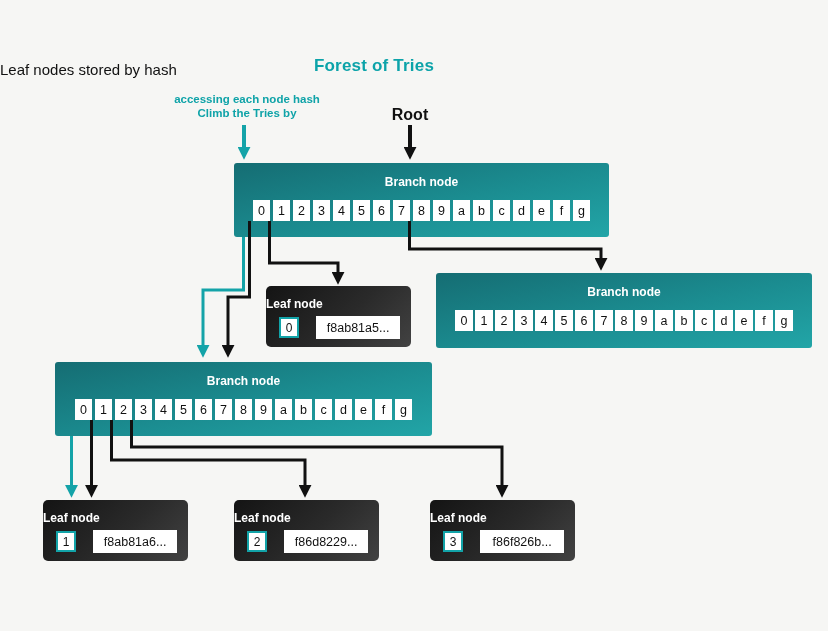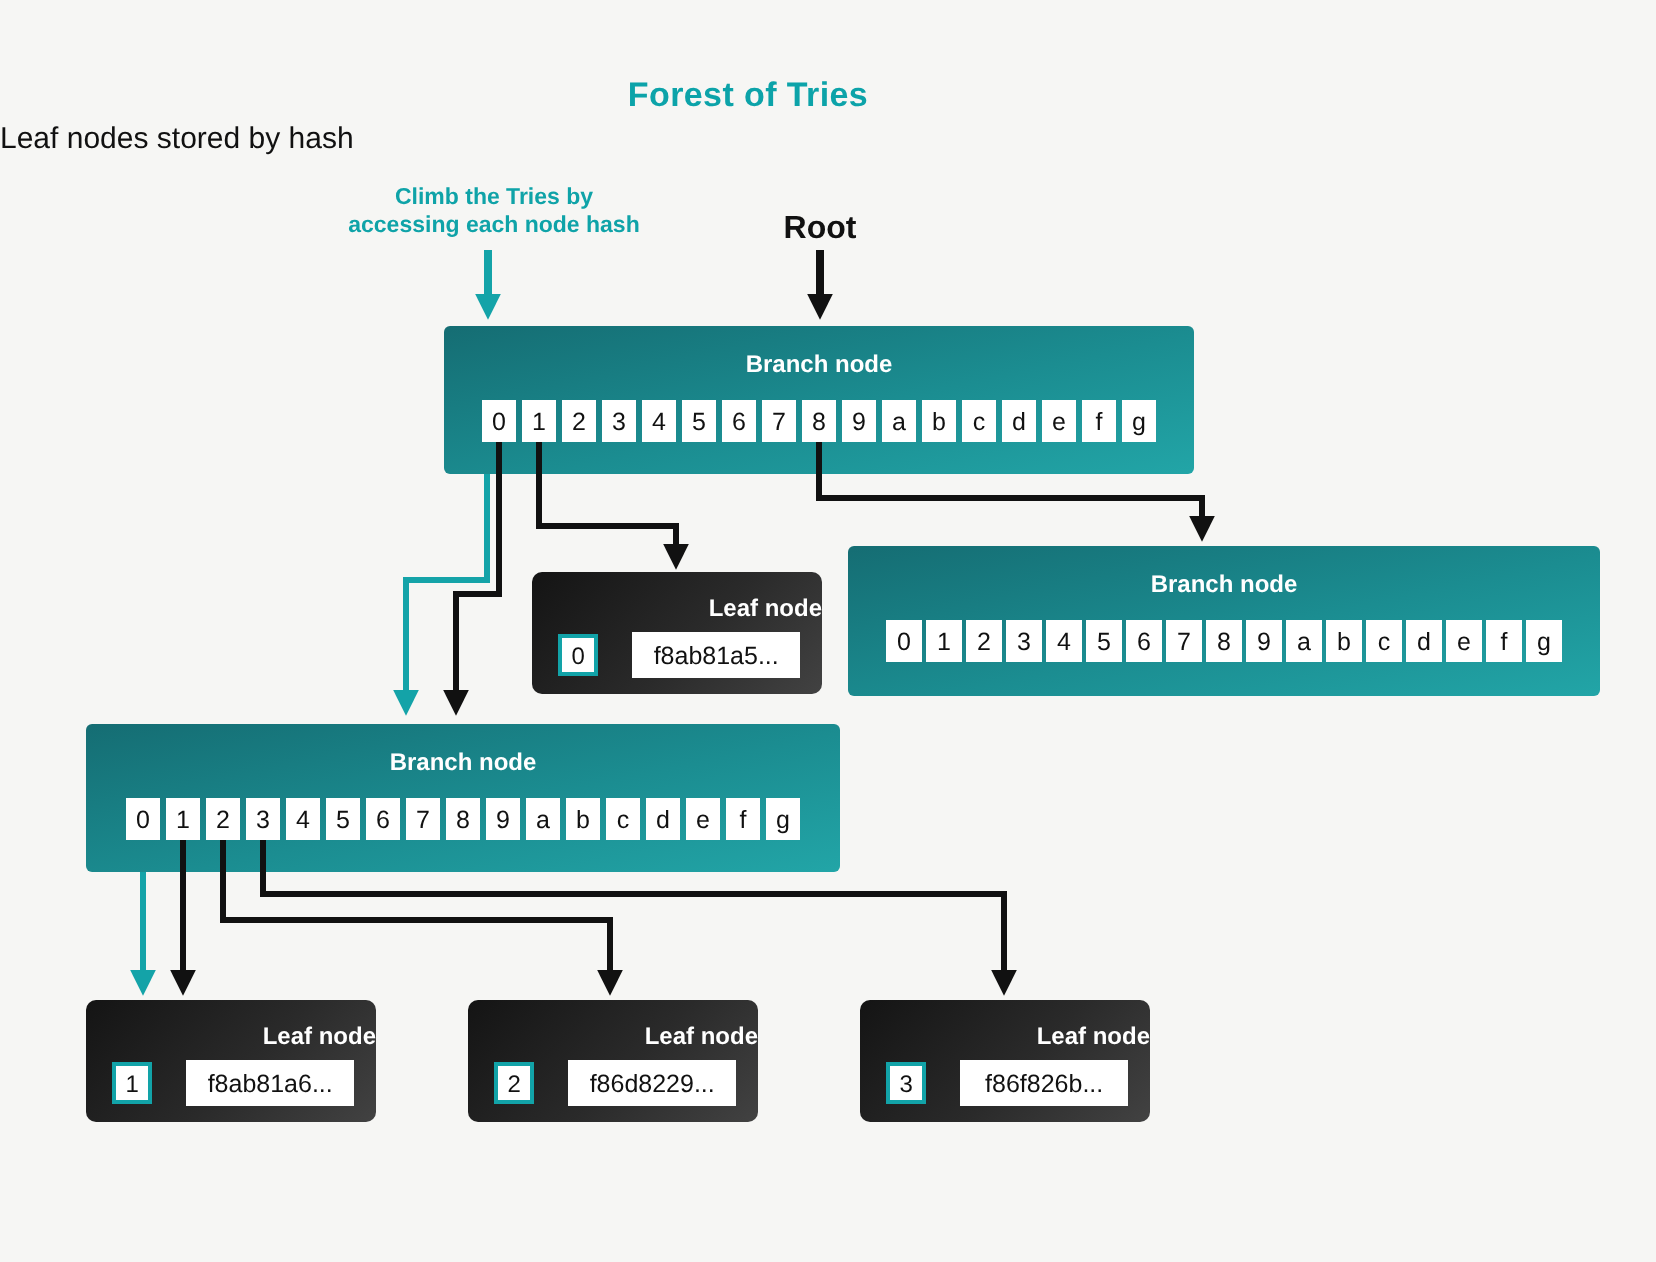--- a/index.html
+++ b/index.html
@@ -6,21 +6,21 @@
   body { font-family: "Liberation Sans", sans-serif; }
   .canvas {
     position: relative;
     width: 828px;
     height: 631px;
     background: #f6f6f4;
     overflow: hidden;
   }
   .title {
     position: absolute;
-    top: 38px; left: 0; width: 748px;
+    top: 56px; left: 0; width: 748px;
     text-align: center;
     color: #0ca3a9;
     font-size: 17px;
     font-weight: bold;
     letter-spacing: 0.2px;
   }
   .subtitle {
     position: absolute;
     top: 61px; left: 0; width: 712px;
     text-align: left;
@@ -42,20 +42,21 @@
     text-align: center;
     color: #111;
     font-size: 16px;
     font-weight: bold;
   }
   .branch {
     position: absolute;
     border-radius: 3px;
     background: linear-gradient(168deg, #156d73 0%, #1b8d91 55%, #22a5a7 100%);
     color: #fff;
+    margin-left: 12px;
   }
   .branch-root  { left: 222px; top: 163px; width: 375px; height: 74px; }
   .branch-right { left: 424px; top: 273px; width: 376px; height: 75px; }
   .branch-lower { left: 43px;  top: 362px; width: 377px; height: 74px; }
   .branch-title {
     text-align: center;
     font-weight: bold;
     font-size: 12px;
     padding-top: 12px;
   }
@@ -80,21 +81,21 @@
     width: 145px; height: 61px;
     border-radius: 5px;
     background: linear-gradient(135deg, #141414 0%, #2a2a2a 55%, #424242 100%);
     color: #fff;
   }
   .leaf-0 { left: 266px; top: 286px; }
   .leaf-1 { left: 43px;  top: 500px; }
   .leaf-2 { left: 234px; top: 500px; }
   .leaf-3 { left: 430px; top: 500px; }
   .leaf-title {
-    text-align: right;
+    text-align: left;
     font-weight: bold;
     font-size: 12px;
     padding-top: 11px;
   }
   .leaf-row {
     position: absolute;
     top: 30px; left: 13px; right: 11px;
     display: flex;
     align-items: center;
   }
@@ -128,22 +129,22 @@
 </style>
 </head>
 <body>
 
 <div class="canvas">
 
   <div class="title">Forest of Tries</div>
   <div class="subtitle">Leaf nodes stored by hash</div>
 
   <div class="climb">
+    <div>accessing each node hash</div>
     <div>Climb the Tries by</div>
-    <div>accessing each node hash</div>
   </div>
   <div class="root-label">Root</div>
 
   <div class="branch branch-root">
     <div class="branch-title">Branch node</div>
     <div class="cells-row">
         <span class="cell">0</span>
         <span class="cell">1</span>
         <span class="cell">2</span>
         <span class="cell">3</span>

